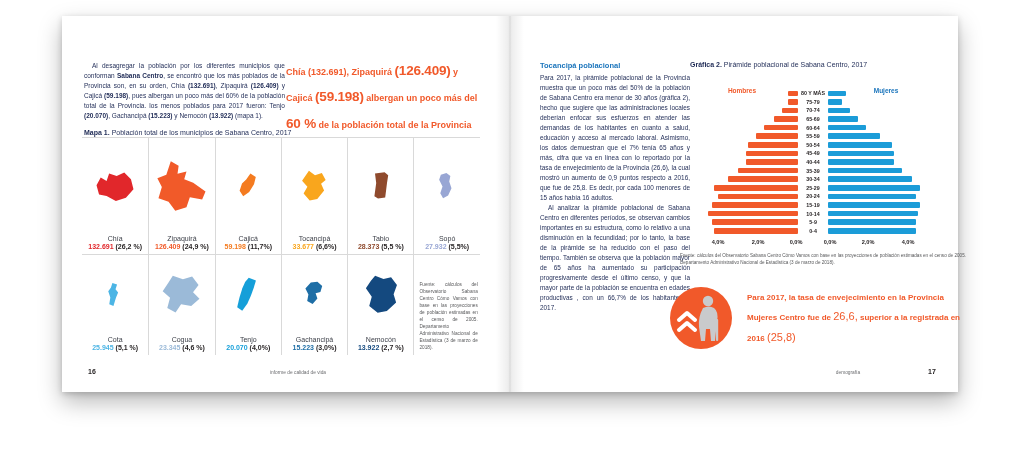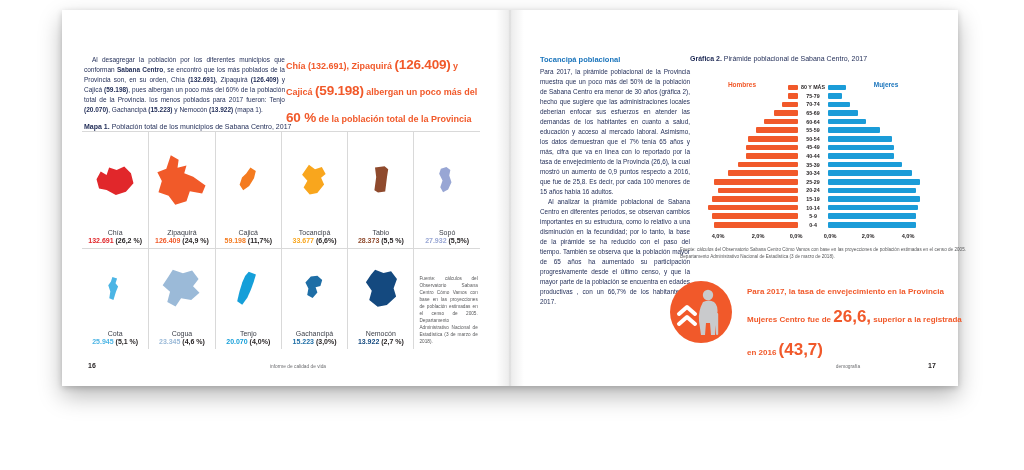--- a/index.html
+++ b/index.html
@@ -2,21 +2,21 @@
 <html><head>
 <meta charset="utf-8">
 <style>
   html,body{margin:0;padding:0;}
   body{
     width:1024px;height:470px;overflow:hidden;background:#ffffff;
     font-family:"Liberation Sans", sans-serif;color:#232d52;
     position:relative;
   }
   .spread{
-    position:absolute;left:62px;top:10px;width:896px;height:376px;background:#ffffff;
+    position:absolute;left:62px;top:16px;width:896px;height:376px;background:#ffffff;
     box-shadow:0 10px 22px rgba(0,0,0,.28),0 2px 6px rgba(0,0,0,.18);
   }
   .fold{
     position:absolute;left:434px;top:0;width:28px;height:100%;pointer-events:none;
     background:linear-gradient(90deg,rgba(0,0,0,0) 0%,rgba(0,0,0,.07) 44%,rgba(0,0,0,.14) 50%,rgba(0,0,0,.07) 56%,rgba(0,0,0,0) 100%);
   }
   
   .intro{
     position:absolute;left:22px;top:45px;width:201px;
     font-size:6.5px;line-height:1.55;text-align:justify;text-indent:8px;color:#1e2a55;
@@ -76,21 +76,21 @@
   .chart-source{
     position:absolute;left:618px;top:237px;width:286px;
     font-size:4.6px;line-height:1.5;color:#58595b;text-align:justify;
   }
   .callout{position:absolute;left:607px;top:270px;width:340px;}
   .callout-circle{position:absolute;left:0;top:0;width:64px;height:64px;}
   .callout-text{
     position:absolute;left:78px;top:4px;width:226px;
     font-size:8px;line-height:1.95;color:#f1592a;font-weight:bold;
   }
-  .callout-text .big{font-size:17px;font-weight:bold;}
+  .callout-text .big{font-size:11px;font-weight:normal;}
 </style>
 </head>
 <body>
 
 <div class="spread">
   <div class="fold"></div>
 
   <div class="intro"><span>Al desagregar la población por los diferentes municipios que conforman </span><span class="b">Sabana Centro</span><span>, se encontró que los más poblados de la Provincia son, en su orden, Chía </span><span class="b">(132.691)</span><span>, Zipaquirá </span><span class="b">(126.409)</span><span> y Cajicá </span><span class="b">(59.198)</span><span>, pues albergan un poco más del 60% de la población total de la Provincia. los menos poblados para 2017 fueron: Tenjo </span><span class="b">(20.070)</span><span>, Gachancipá </span><span class="b">(15.223)</span><span> y Nemocón </span><span class="b">(13.922)</span><span> (mapa 1).</span></div>
 
   <div class="pullquote"><span>Chía (132.691), Zipaquirá </span><span class="big">(126.409)</span><span> y Cajicá </span><span class="big">(59.198)</span><span> albergan un poco más del </span><span class="big">60 %</span><span> de la población total de la Provincia</span></div>
@@ -397,18 +397,18 @@
       <circle cx="32" cy="32" r="31" fill="#f1592a"></circle>
       <path d="M10,34 l8,-7 8,7" fill="none" stroke="#ffffff" stroke-width="4" stroke-linecap="round" stroke-linejoin="round"></path>
       <path d="M10,44 l8,-7 8,7" fill="none" stroke="#ffffff" stroke-width="4" stroke-linecap="round" stroke-linejoin="round"></path>
       <g fill="#c9cacc">
         <circle cx="39" cy="15" r="5.2"></circle>
         <path d="M34,22 q-5,9 -4,19 l2,14 h4 l1,-12 h4 l1,12 h4 l2,-20 q2,-9 -3,-13 q-5,-3 -11,0 z"></path>
         <rect x="47" y="33" width="2.2" height="22" rx="1"></rect>
         <path d="M42,30 l6,4 -1.5,2.5 -6,-4 z"></path>
       </g>
     </svg>
-    <div class="callout-text"><span>Para 2017, la tasa de envejecimiento en la Provincia Mujeres Centro fue de </span><span class="big">26,6,</span><span> superior a la registrada en 2016 </span><span class="big">(43,7)</span></div>
+    <div class="callout-text"><span>Para 2017, la tasa de envejecimiento en la Provincia Mujeres Centro fue de </span><span class="big">26,6,</span><span> superior a la registrada en 2016 </span><span class="big">(25,8)</span></div>
   </div>
 
   <div class="pagenum pg17">17</div>
   <div class="runfoot rf-right">demografía</div>
 </div>
 
 </body></html>

